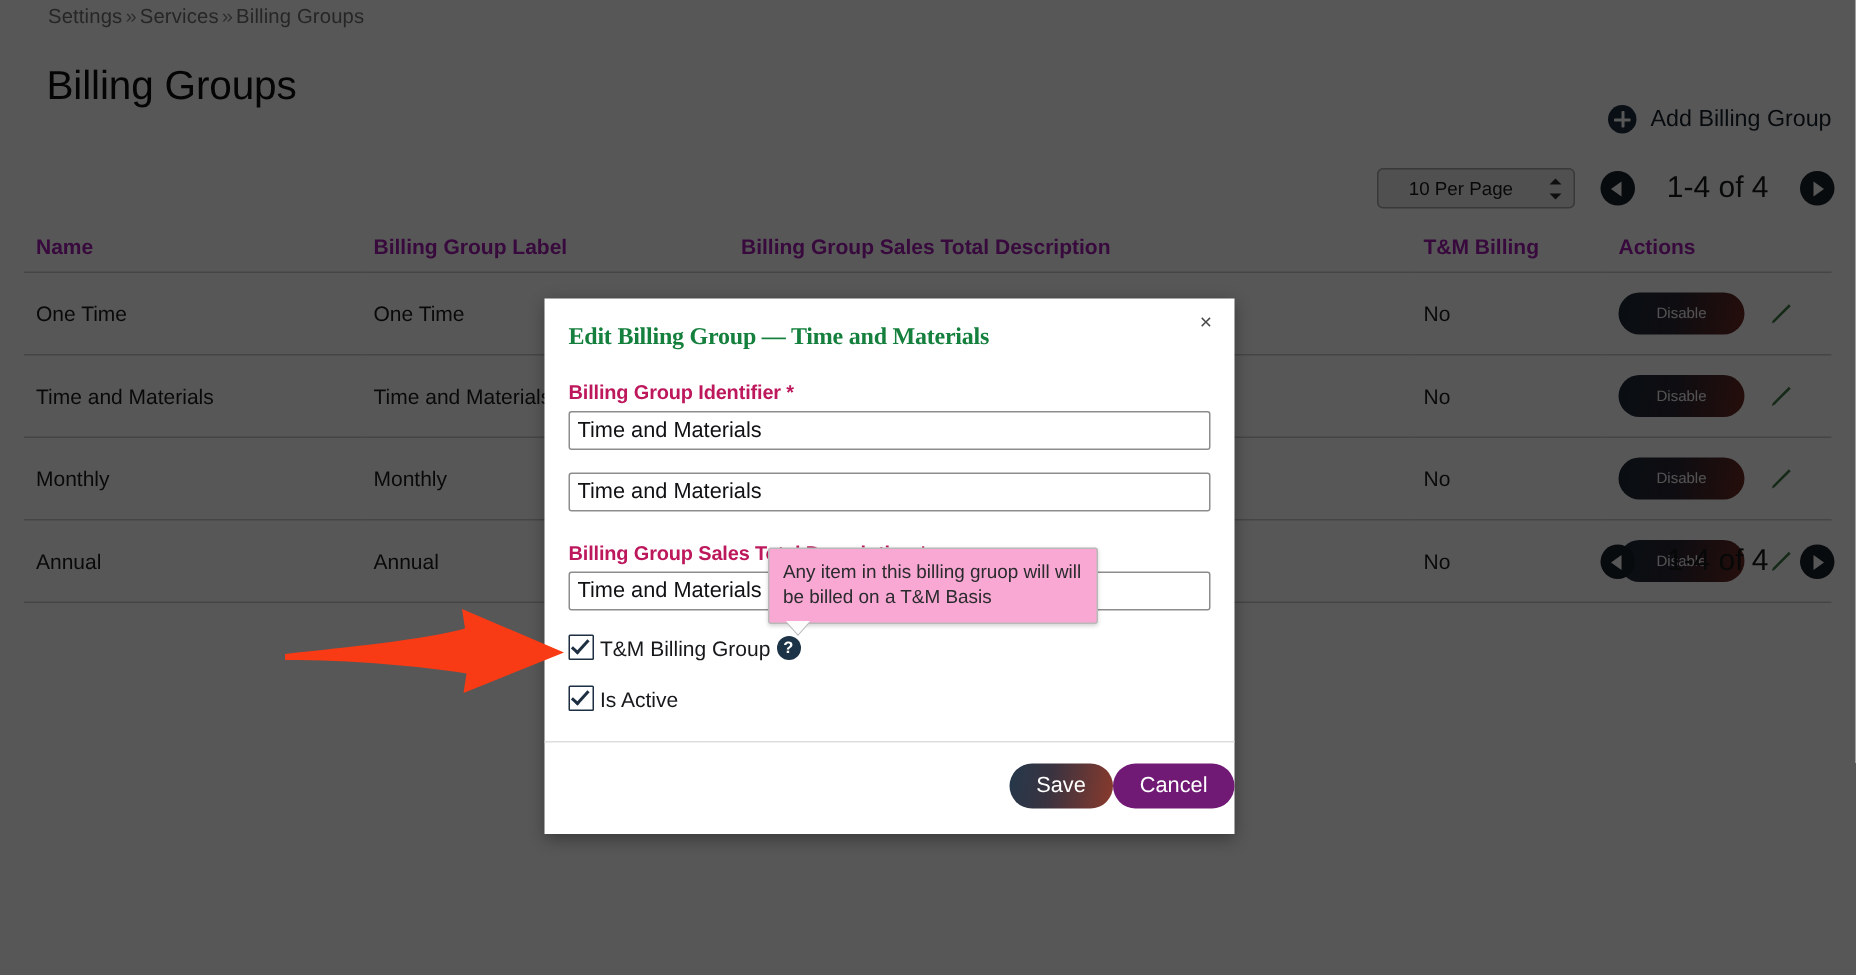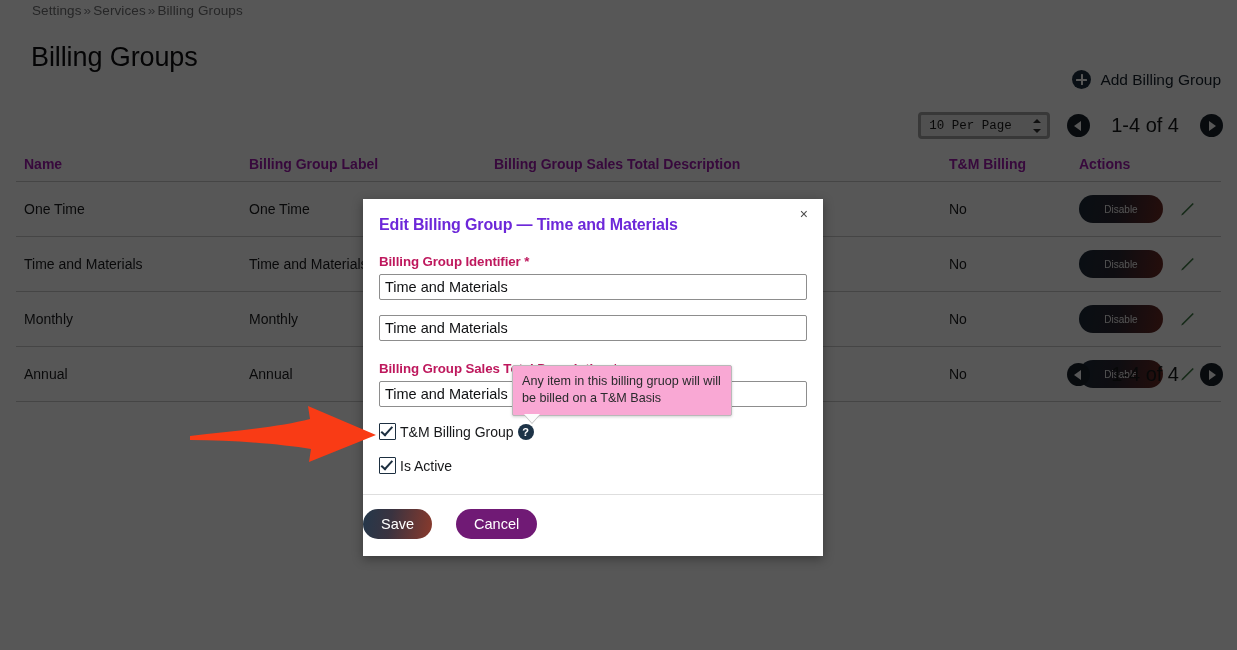--- a/index.html
+++ b/index.html
@@ -77,27 +77,27 @@
     right: 14px;
     display: flex;
     align-items: center;
     gap: 0;
   }
   .pager.top { top: 112px; }
   .pager.bottom { top: 363px; }
   .per-page-select {
     width: 132px;
     height: 27px;
-    border: 3px solid #a3a3a3;
+    border: 1px solid #a3a3a3;
     border-radius: 4px;
     background: #e9e9e9;
     font-size: 12.5px;
-    font-family: Liberation Mono, monospace;
+    font-family: Liberation Sans, sans-serif;
     color: #1a1a1a;
-    padding: 0 8px;
+    padding: 0 20px;
     -webkit-appearance: none;
     appearance: none;
     position: relative;
   }
   .select-wrap { position: relative; margin-right: 17px; }
   .select-wrap .spin {
     position: absolute;
     right: 9px; top: 50%;
     transform: translateY(-50%);
     width: 8px; height: 14px;
@@ -217,23 +217,24 @@
     line-height: 1;
     padding: 2px 4px;
     font-family: inherit;
   }
   .modal-body {
     padding: 17px 16px 0 16px;
   }
   .modal-title {
     font-size: 16px;
     font-weight: bold;
-    color: #6d28d9;
+    color: #15803d;
     margin: 0 0 16px 0;
     letter-spacing: -0.15px;
+    font-family: Liberation Serif, serif;
   }
   .field-label {
     font-size: 13.3px;
     font-weight: bold;
     color: #be185d;
     margin-bottom: 5px;
     letter-spacing: -0.1px;
     margin-top: 20px;
   }
   .field-input {
@@ -294,22 +295,22 @@
     justify-content: center;
     cursor: pointer;
     flex: none;
     font-family: inherit;
   }
 
   .modal-footer {
     border-top: 1px solid #dedede;
     padding: 14px 0 17px 0;
     display: flex;
-    justify-content: flex-start;
-    gap: 24px;
+    justify-content: flex-end;
+    gap: 0;
     margin-top: 0;
   }
   .btn-save, .btn-cancel {
     height: 30px;
     min-width: 68px;
     border-radius: 15px;
     border: none;
     font-size: 14.5px;
     font-family: inherit;
     color: #fff;

